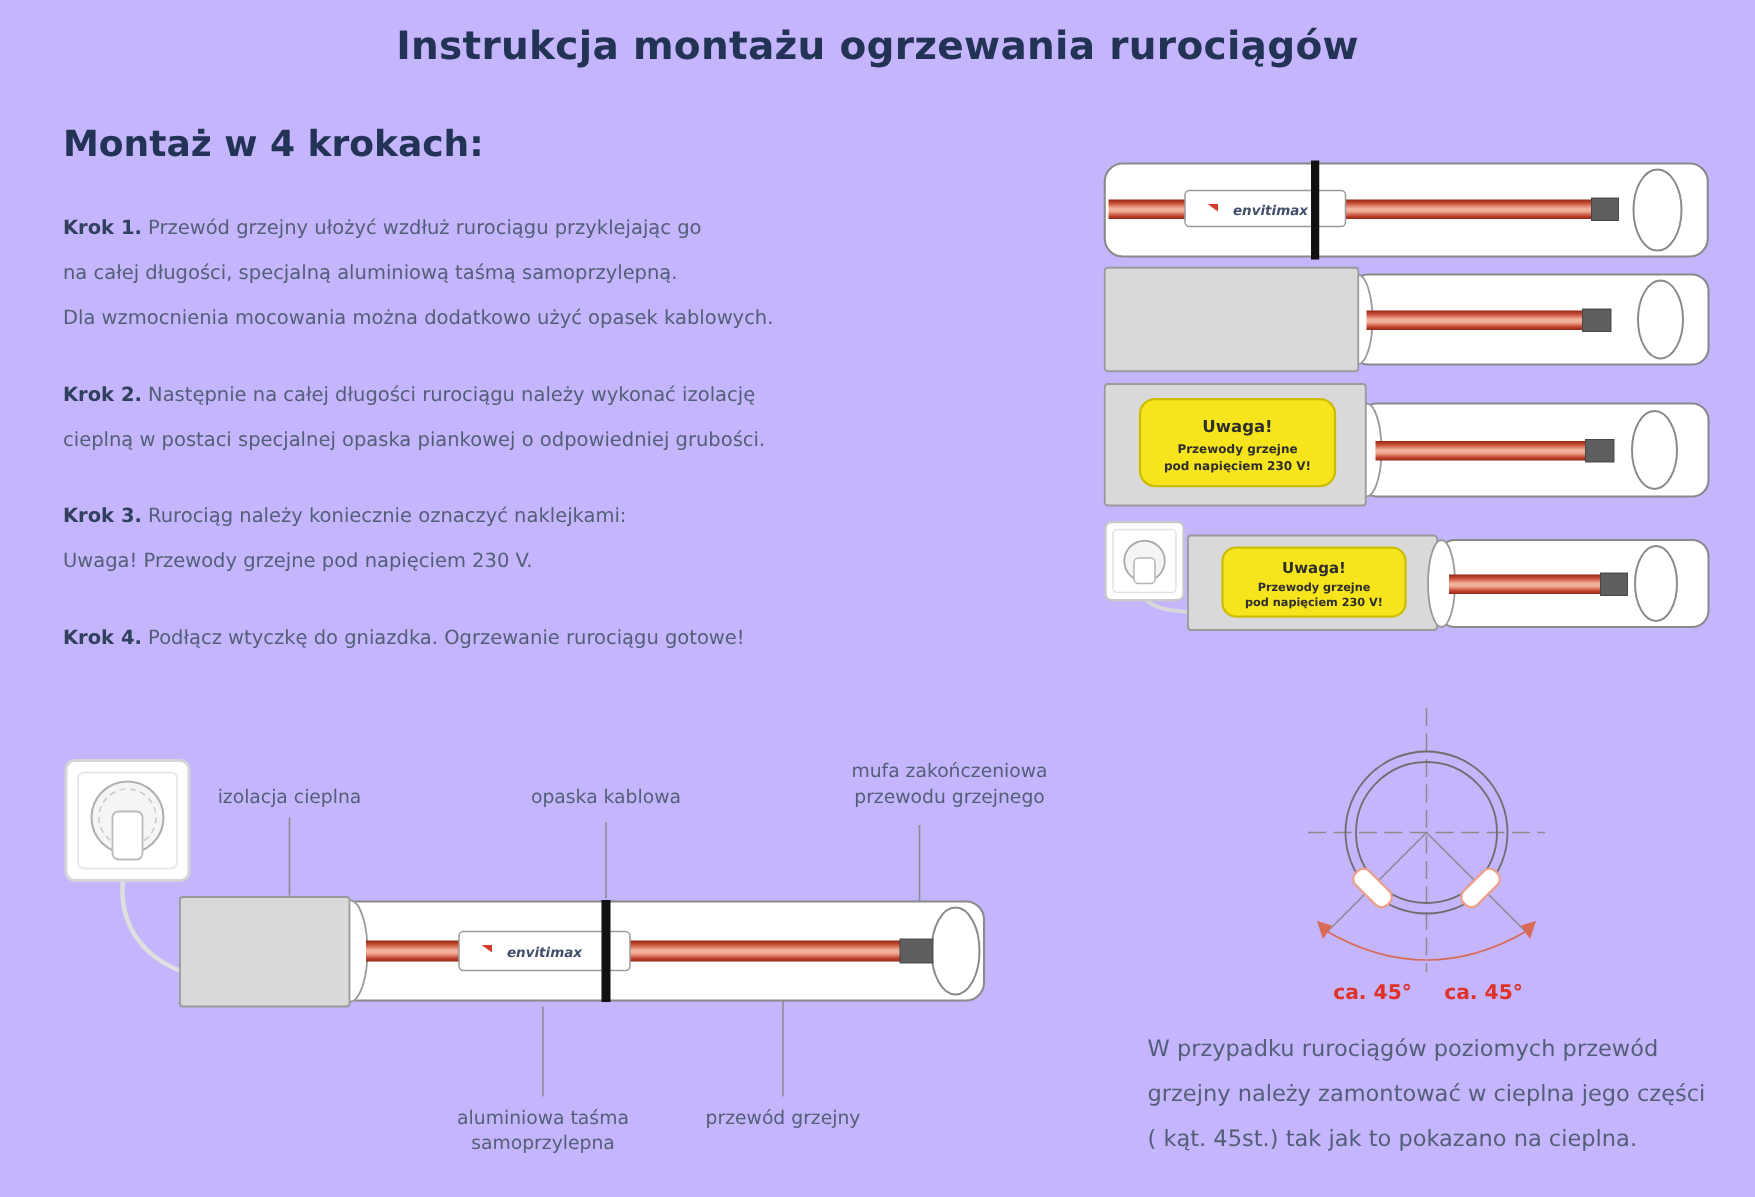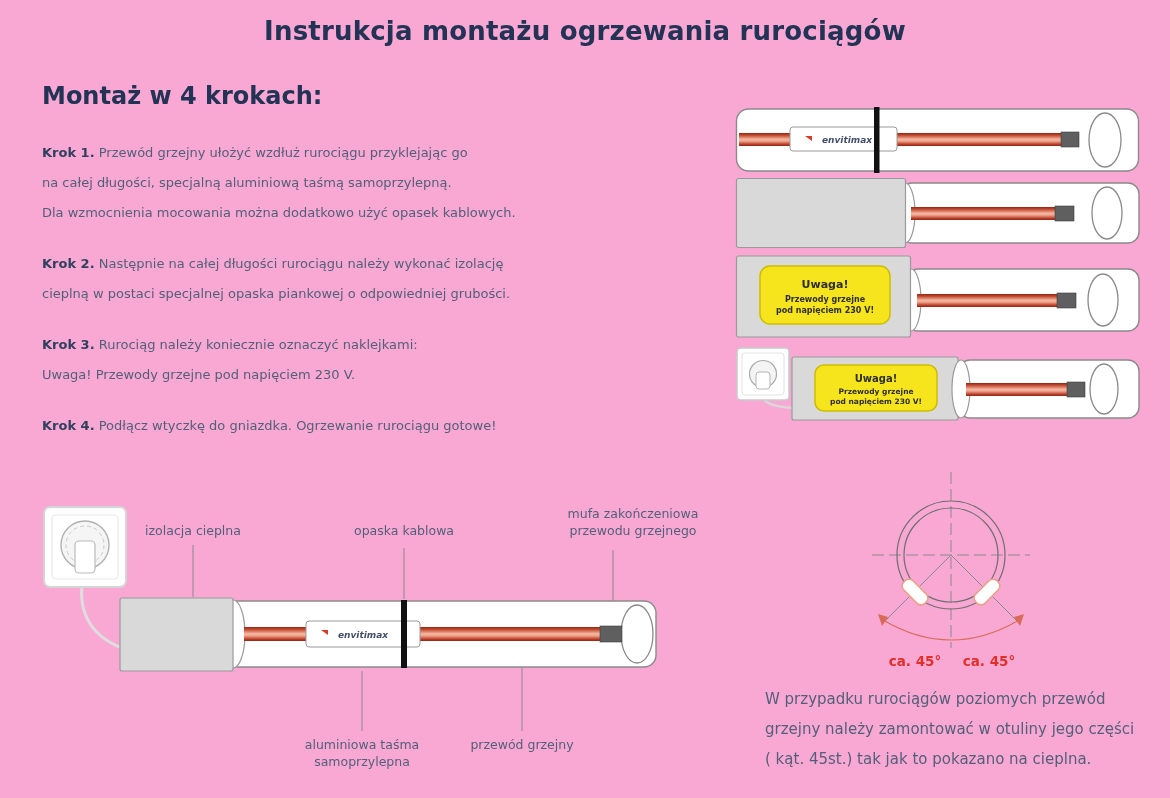--- a/index.html
+++ b/index.html
@@ -1,17 +1,17 @@
 <!DOCTYPE html>
 <html><head>
 <meta charset="utf-8">
 <style>
   html,body{margin:0;padding:0;background:#fff;}
   .canvas{
-    position:relative;width:1170px;height:798px;background:#f9a8d4;
+    position:relative;width:1170px;height:798px;background:#c4b5fd;
     font-family:"DejaVu Sans","Liberation Sans",sans-serif;
     overflow:hidden;color:#535f78;
   }
   .title{
     position:absolute;left:0;top:16px;width:1170px;text-align:center;
     font-size:26px;font-weight:bold;color:#223355;letter-spacing:0.2px;
   }
   .steps{position:absolute;left:42px;top:82px;width:660px;}
   .steps-heading{font-size:24px;font-weight:bold;color:#223355;margin-bottom:28px;}
   .step{margin-bottom:21px;}
@@ -180,17 +180,17 @@
     </g>
     <path d="M 33 152 Q 101 192 169 152" fill="none" stroke="#d96a55" stroke-width="1.1"></path>
     <polygon points="28,146 38,149 32,158" fill="#d96a55"></polygon>
     <polygon points="174,146 164,149 170,158" fill="#d96a55"></polygon>
     <text x="65" y="198" text-anchor="middle" class="angle-txt">ca. 45°</text>
     <text x="139" y="198" text-anchor="middle" class="angle-txt">ca. 45°</text>
   </svg>
 
   <div class="note">
     <div>W przypadku rurociągów poziomych przewód</div>
-    <div>grzejny należy zamontować w otuliny jego części</div>
+    <div>grzejny należy zamontować w cieplna jego części</div>
     <div>( kąt. 45st.) tak jak to pokazano na cieplna.</div>
   </div>
 
 </div>
 
 </body></html>

